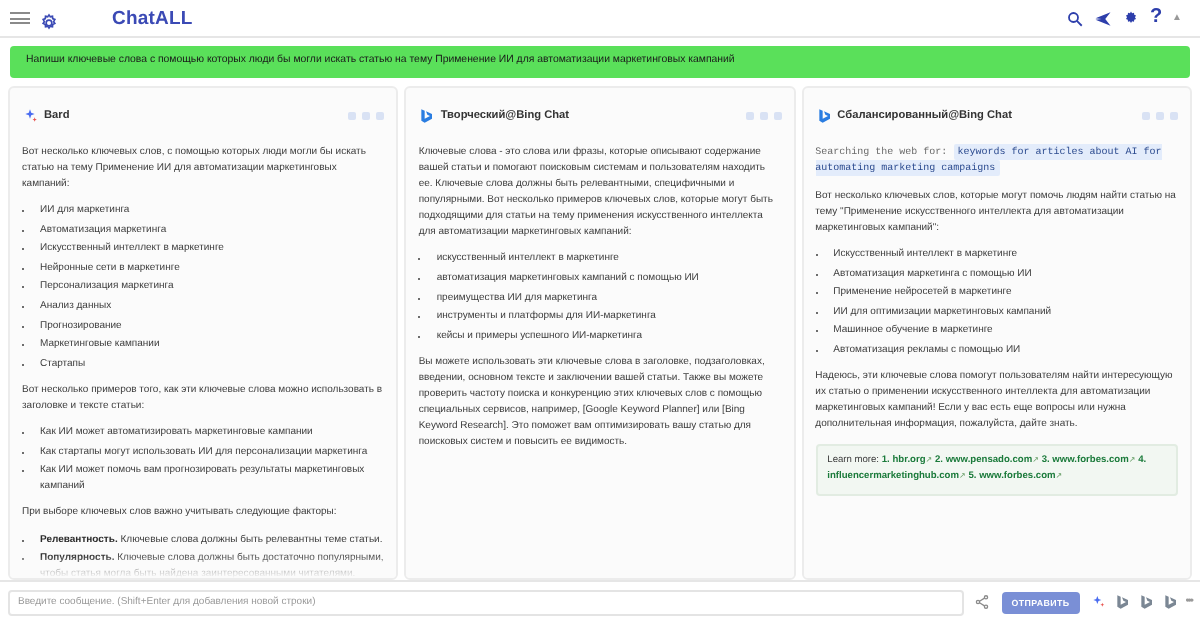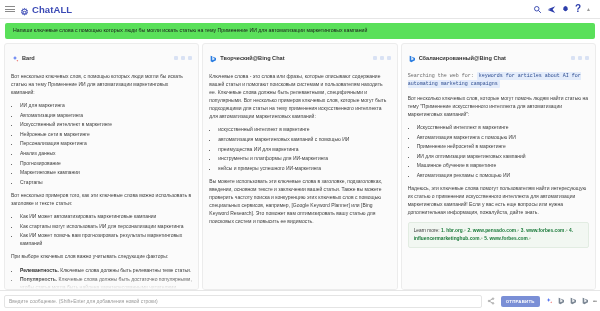--- a/index.html
+++ b/index.html
@@ -17,21 +17,21 @@
     height: 19px; min-height: 19px;
     display: flex; align-items: center;
     padding: 0 5px;
     border-bottom: 1px solid #e6e6e6;
     background: #fff;
   }
   .hamburger { width: 10px; margin-right: 4px; display:flex; flex-direction:column; gap:1.5px; }
   .hamburger i { display:block; height:1px; background:#8a8a8a; }
   .brand { display:flex; align-items:center; gap:2px; }
   .brand-logo { width: 11px; height: 11px; }
-  .brand-name { font-size: 9.5px; font-weight: bold; color: #3b4ab5; letter-spacing: .1px; }
+  .brand-name { font-size: 9.5px; font-weight: bold; color: #3b4ab5; letter-spacing: .1px; margin-left: 24px; }
   .topbar-spacer { flex: 1; }
   .top-icons { display: flex; align-items: center; gap: 4px; padding-right: 4px; }
   .top-icons .ic { width: 10px; height: 10px; display:inline-flex; align-items:center; justify-content:center; color:#2d3eab; }
   .top-icons .ic svg { display:block; }
   .qmark { font-size: 10px; font-weight: bold; color:#2d3eab; line-height: 1; }
   .tiny-arrow { font-size:5px; color:#999; margin-left:1px; }
 
   
   .banner-wrap { padding: 4px 5px 2px 5px; background:#fff; }
   .banner {

